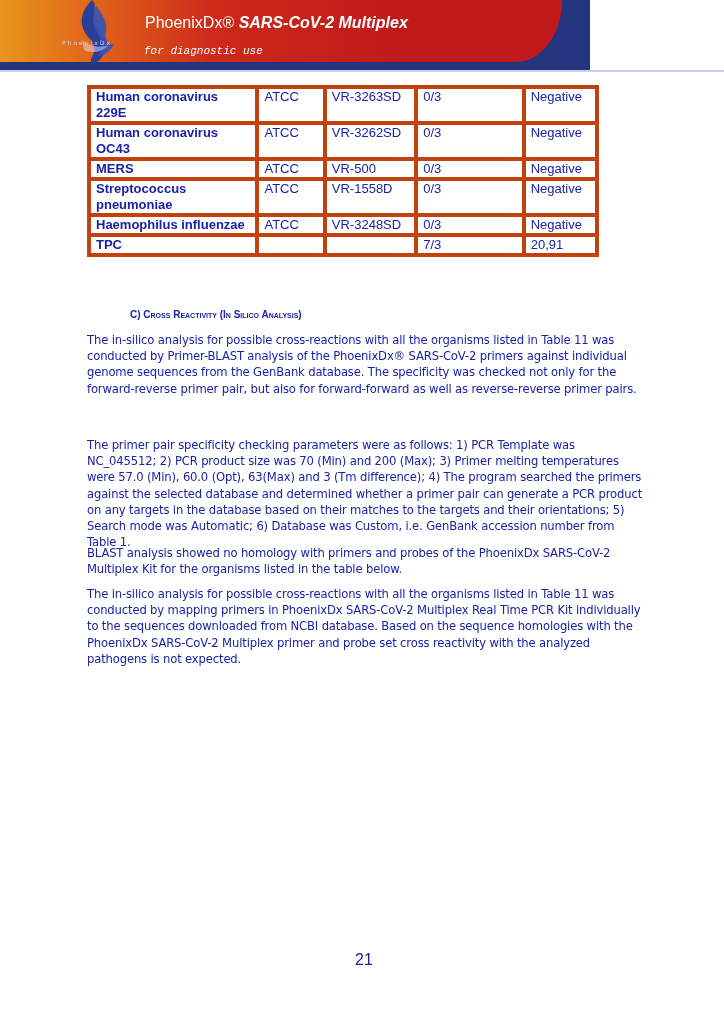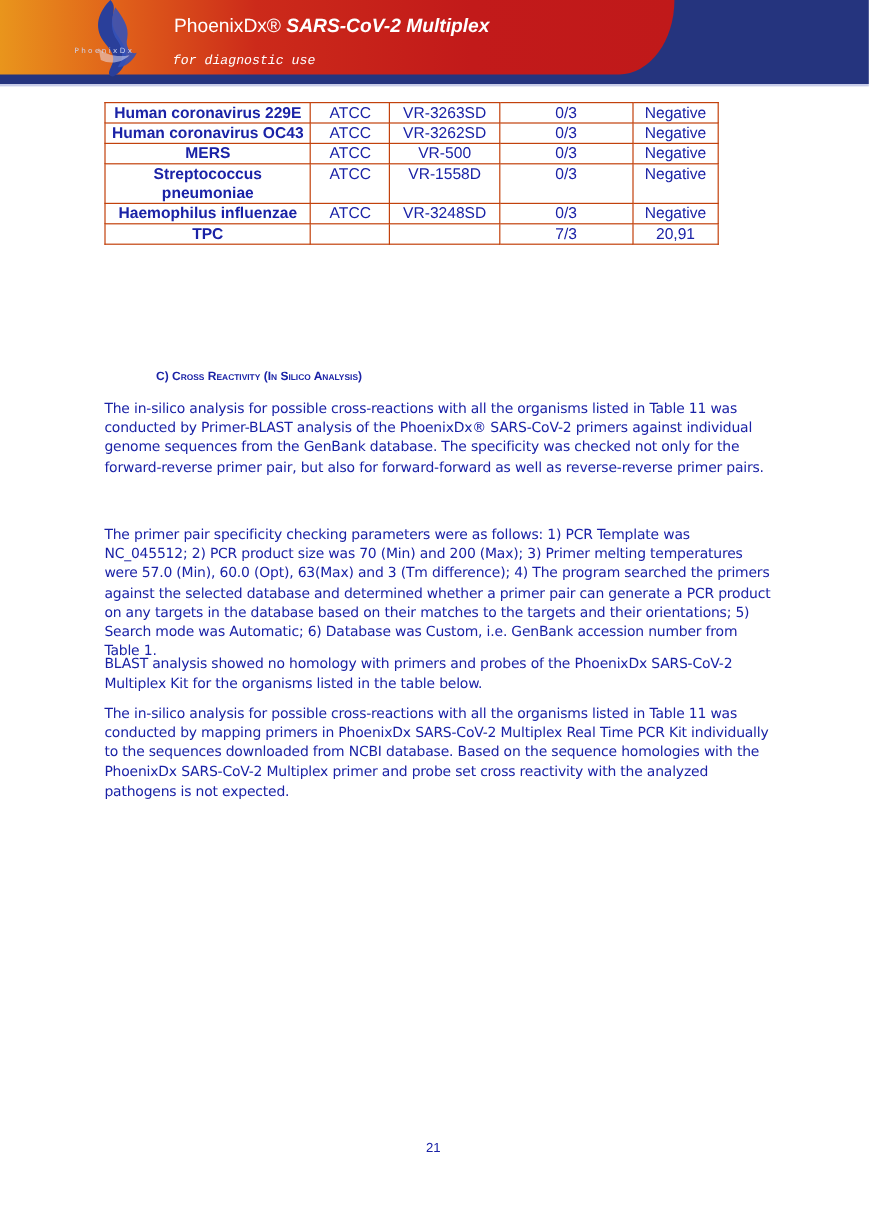--- a/index.html
+++ b/index.html
@@ -1,47 +1,47 @@
 <!DOCTYPE html>
 <html><head>
 <meta charset="utf-8">
 <style>
   html, body { margin: 0; padding: 0; background: #ffffff; }
   body { width: 724px; height: 1024px; position: relative; overflow: hidden;
          font-family: "DejaVu Sans", sans-serif; color: #1a22a6; }
-  .header { position: absolute; left: 0; top: 0; width: 724px; height: 70px;
+  .header { position: absolute; left: 0; top: 0; width: 590px; height: 70px;
             background: #25347e; overflow: hidden; }
   .header-grad { position: absolute; left: 0; top: 0; width: 562px; height: 62px;
                  background: linear-gradient(90deg, #e9951c 0%, #e0601a 18%, #cc2a1a 38%, #c21a1a 70%, #c0191a 100%);
                  border-bottom-right-radius: 46px 62px; }
   .header-bottom { position: absolute; left: 0; top: 70px; width: 724px; height: 2px; background: #c8cce8; }
   .logo { position: absolute; left: 52px; top: 0; width: 80px; height: 64px; }
   .logo-text { position: absolute; left: 62px; top: 39px; font-size: 6px; color: #d0d4f0; letter-spacing: 2px; }
   .title { position: absolute; left: 145px; top: 14px; color: #fff; font-size: 16px; font-family: "Liberation Sans", sans-serif; white-space: nowrap; }
   .title b { font-style: italic; font-weight: bold; }
   .subtitle { position: absolute; left: 144px; top: 45px; color: #fff; font-size: 11px; font-style: italic; font-family: Liberation Mono, monospace; }
 
   table.results { position: absolute; left: 87px; top: 85px; border-collapse: collapse; width: 512px;
                   font-family: "Liberation Sans", sans-serif; font-size: 13px; color: #1a22a6; }
-  table.results td { border: 1px solid #c2410c; padding: 0 5px; vertical-align: top; line-height: 16px; text-align: center; }
+  table.results td { border: 4px solid #c2410c; padding: 0 5px; vertical-align: top; line-height: 16px; }
   td.c0 { width: 160px; font-weight: bold; }
   td.c1 { width: 55px; }
   td.c2 { width: 80px; }
   td.c3 { width: 100px; }
   td.c4 { width: 60px; }
 
   .section-heading { position: absolute; left: 130px; top: 309px; font-size: 10px; font-weight: bold; color: #1a22a6;
                      font-family: "Liberation Sans", sans-serif; font-variant: small-caps; }
   .body-text { position: absolute; left: 87px; width: 560px; font-size: 11.6px; line-height: 16.2px; color: #1a22a6;
                font-family: "DejaVu Sans", sans-serif; letter-spacing: -0.15px; margin: 0; }
   .p1 { top: 332px; }
   .p2 { top: 437px; }
   .p3 { top: 545px; }
   .p4 { top: 586px; }
-  .page-number { position: absolute; left: 355px; top: 951px; font-size: 11px; color: #1a22a6; font-family: "Liberation Sans", sans-serif; }
+  .page-number { position: absolute; left: 355px; top: 951px; font-size: 16px; color: #1a22a6; font-family: "Liberation Sans", sans-serif; }
 </style>
 </head>
 <body>
 
 <div class="header">
   <div class="header-grad"></div>
   <svg class="logo" viewBox="0 0 80 64">
     <path d="M40 0 C30 10 26 22 34 34 C38 40 44 44 42 52 C40 58 36 62 42 64 C50 60 56 50 52 40 C48 30 40 26 42 14 C43 8 44 4 40 0 Z" fill="#2a3f9a"></path>
     <path d="M44 6 C50 14 56 22 54 32 C52 40 58 46 62 44 C58 52 52 56 46 56 C52 48 50 40 46 34 C40 26 40 16 44 6 Z" fill="#3552b8" opacity="0.9"></path>
     <path d="M30 40 C36 46 46 48 56 46 C50 52 40 54 32 50 Z" fill="#e9e6f5" opacity="0.5"></path>

